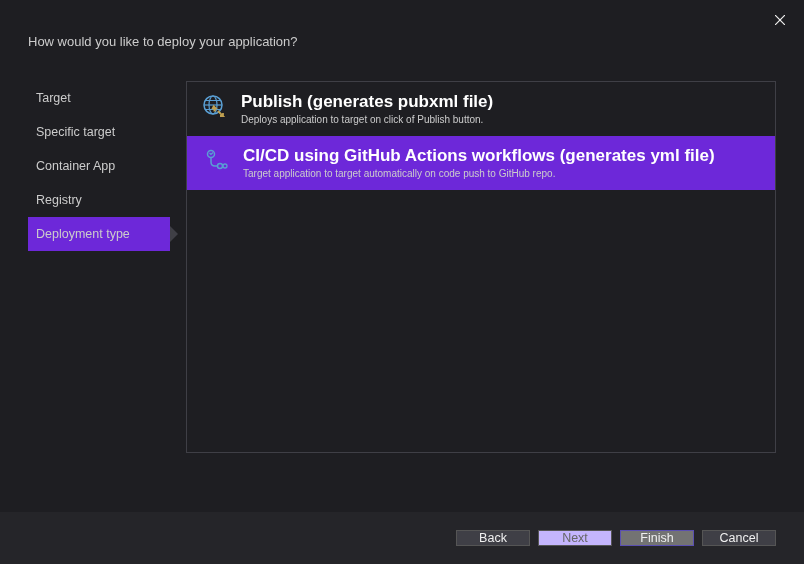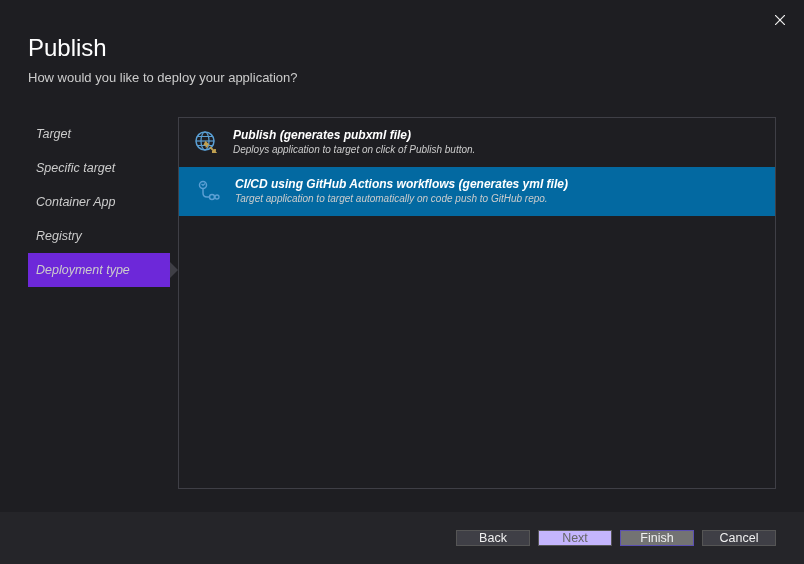--- a/index.html
+++ b/index.html
@@ -34,22 +34,21 @@
       color: #ffffff;
     }
     .subtitle {
       font-size: 13px;
       color: #cccccc;
       font-weight: 400;
     }
     .content {
       display: flex;
       padding: 24px 28px 0 28px;
-      gap: 8px;
-      font-style: italic;
+      gap: 16px;
     }
     .sidebar {
       width: 142px;
       flex-shrink: 0;
     }
     .sidebar-item {
       padding: 10px 8px;
       font-size: 12.5px;
       color: #cccccc;
       cursor: pointer;
@@ -76,34 +75,34 @@
     }
     .option-row {
       display: flex;
       align-items: flex-start;
       padding: 10px 14px;
       gap: 14px;
       cursor: pointer;
       border-bottom: 1px solid transparent;
     }
     .option-row.selected {
-      background: #0369a1;
+      background: #6d28d9;
       padding-left: 16px;
     }
     .option-icon {
       width: 26px;
       height: 26px;
       flex-shrink: 0;
       margin-top: 2px;
     }
     .option-text {
       flex: 1;
     }
     .option-title {
-      font-size: 12px;
+      font-size: 17px;
       font-weight: 600;
       color: #ffffff;
       margin-bottom: 2px;
     }
     .option-desc {
       font-size: 10px;
       color: #cccccc;
       font-weight: 400;
     }
     .footer {
@@ -143,21 +142,20 @@
 <body>
 
 <div class="close-btn">
   <svg width="10" height="10" viewBox="0 0 10 10">
     <line x1="0" y1="0" x2="10" y2="10" stroke="#f0f0f0" stroke-width="1.2"></line>
     <line x1="10" y1="0" x2="0" y2="10" stroke="#f0f0f0" stroke-width="1.2"></line>
   </svg>
 </div>
 
 <div class="header">
-  <div class="title">Publish</div>
   <div class="subtitle">How would you like to deploy your application?</div>
 </div>
 
 <div class="content">
   <div class="sidebar">
     <div class="sidebar-item">
       <span>Target</span>
     </div>
     <div class="sidebar-item">
       <span>Specific target</span>

